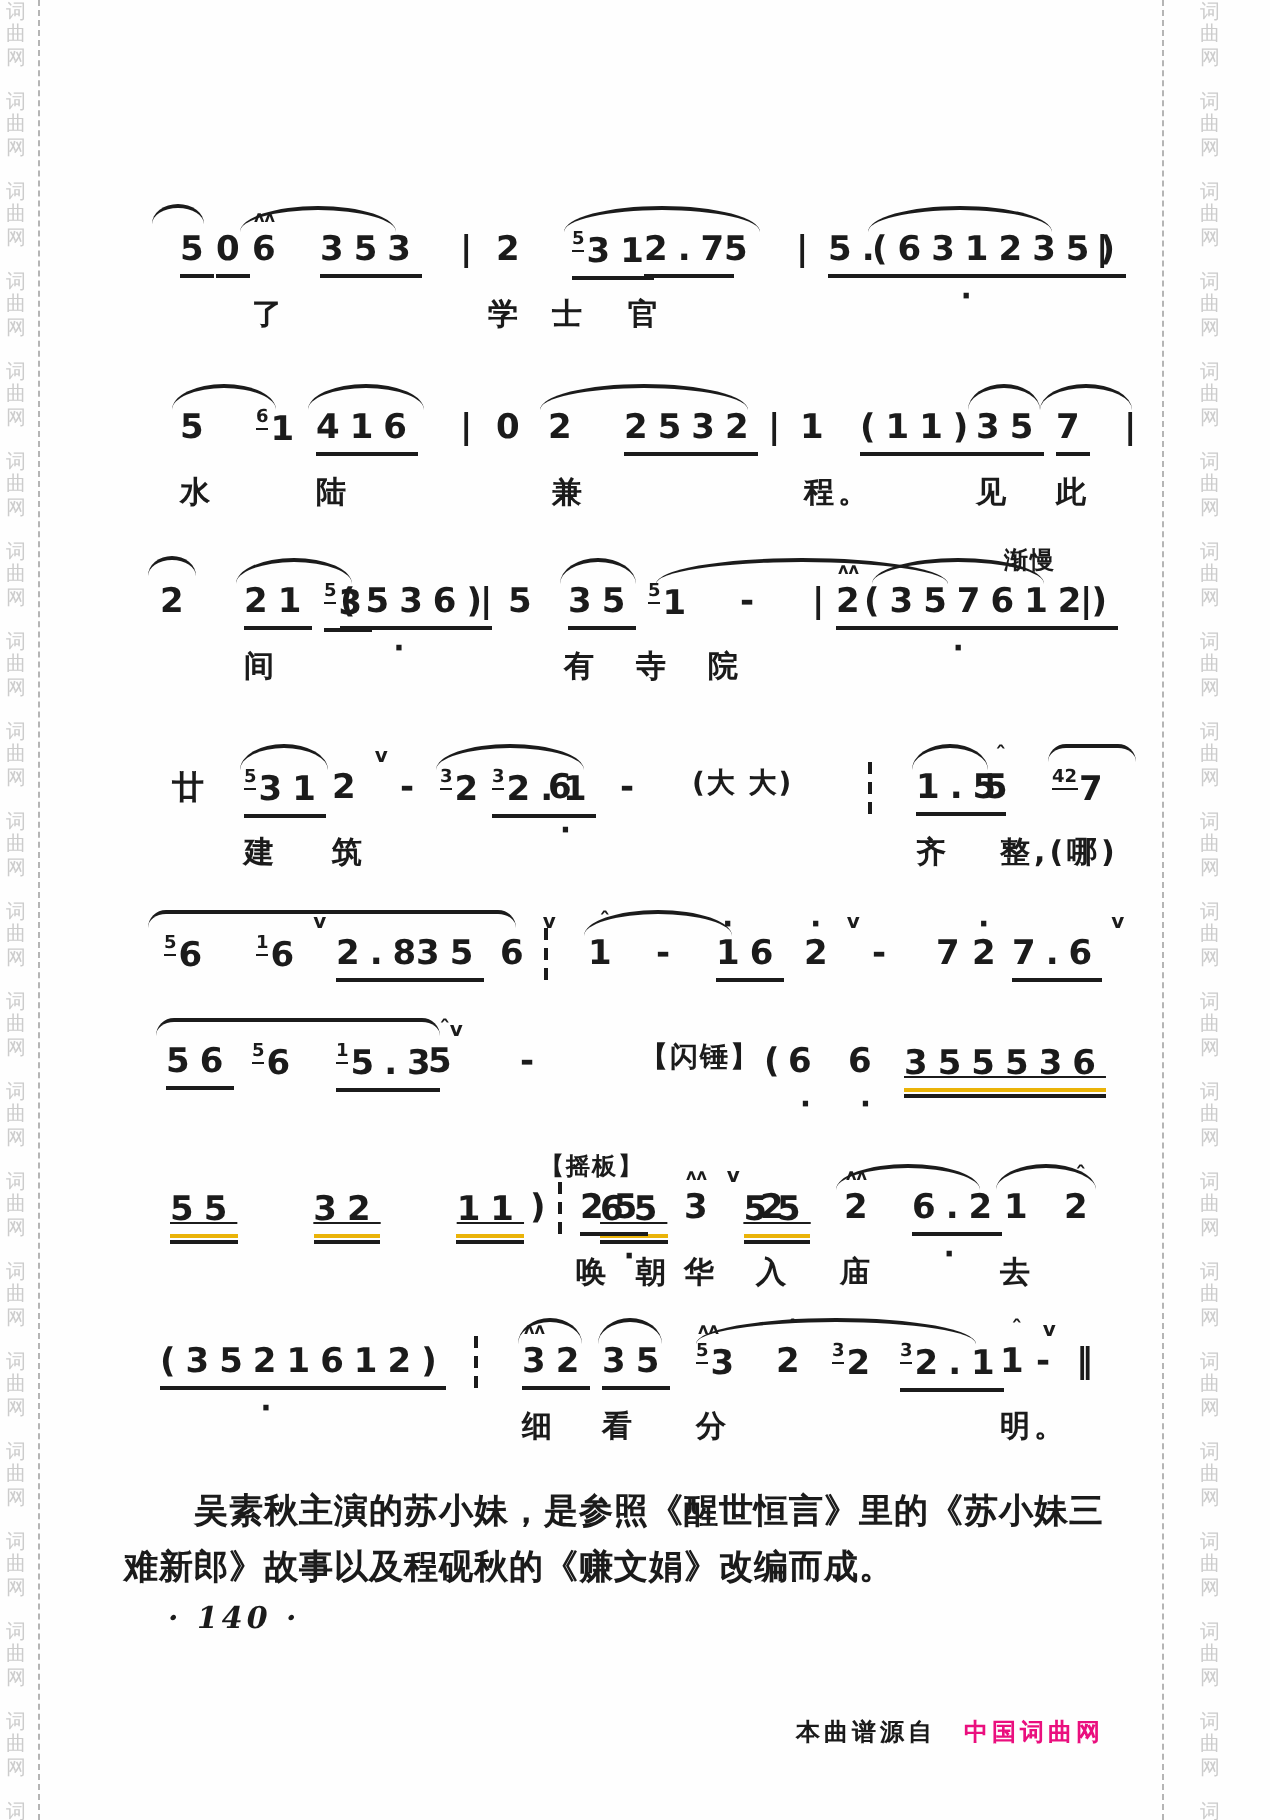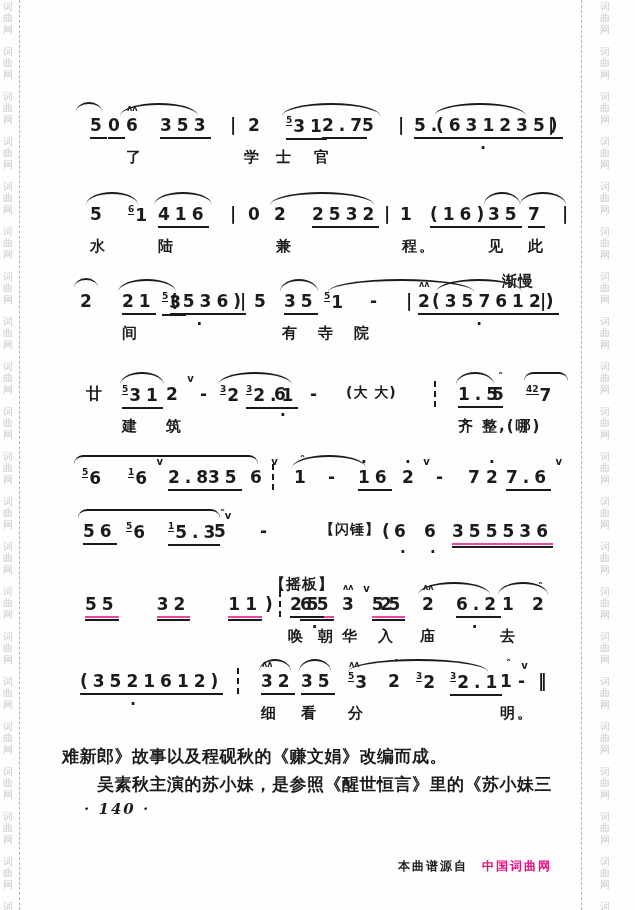--- a/index.html
+++ b/index.html
@@ -8,36 +8,36 @@
   .edge{position:absolute;top:0;bottom:0;width:0;border-left:1px dashed #b5b5b5;}
   .edge.left{left:19px}
   .edge.right{left:581px}
   .wm{position:absolute;font-size:10px;color:#cccccc;line-height:10px;letter-spacing:0;}
   .music-line{position:absolute;left:62px;width:512px;height:80px;}
   .tok{position:absolute;top:20px;font-size:17px;font-weight:bold;letter-spacing:5px;
        white-space:pre;line-height:1.1;}
   .tok.txt{font-size:14px;letter-spacing:1px;}
   .tok.txt16{font-size:16px;letter-spacing:1px;}
   .u1{border-bottom:2px solid #1b1b1b;padding-bottom:2px;}
-  .u2{border-bottom:2px solid #ec4899;padding-bottom:2px;position:relative;}
+  .u2{border-bottom:2px solid #eab308;padding-bottom:2px;position:relative;text-decoration:underline;}
   .u2:after{content:"";position:absolute;left:0;right:0;bottom:-5px;border-bottom:2px solid #1b1b1b;}
   .pre{font-size:9px;letter-spacing:0;vertical-align:9px;border-bottom:1px solid #1b1b1b;
        font-weight:bold;margin-right:1px;}
   .arc{position:absolute;top:7px;height:11px;border-top:2px solid #1b1b1b;
        border-radius:50% 50% 0 0/100% 100% 0 0;}
   .arc.flat{height:7px;border-radius:9px 9px 0 0;}
   .arc.tick{height:8px;top:6px;}
   .mk{position:absolute;top:-11px;left:1px;font-size:8px;letter-spacing:0;font-weight:bold;}
   .vm{position:absolute;top:-12px;right:-11px;font-size:10px;font-weight:bold;letter-spacing:0;}
   .hm{position:absolute;top:-13px;left:50%;transform:translateX(-50%);font-size:11px;letter-spacing:0;}
   .da{position:absolute;top:-8px;left:3px;font-size:15px;line-height:5px;letter-spacing:0;}
   .db{position:absolute;bottom:-14px;left:35%;font-size:15px;line-height:5px;letter-spacing:0;}
   .dbar{border-left:2px dashed #1b1b1b;height:26px;top:16px;width:0;}
   .lyr{position:absolute;top:52px;font-size:15px;font-weight:bold;letter-spacing:2px;white-space:pre;}
-  .ann{position:absolute;top:0;font-size:15px;font-weight:bold;letter-spacing:1px;}
+  .ann{position:absolute;top:0;font-size:12px;font-weight:bold;letter-spacing:1px;}
   .para{position:absolute;left:62px;top:742px;width:508px;font-size:17px;line-height:28px;
         font-weight:bold;letter-spacing:0.5px;}
   .pagenum{position:absolute;left:84px;top:800px;font-size:15px;font-style:italic;
            font-family:"DejaVu Serif",serif;font-weight:bold;letter-spacing:2px;}
   .footer{position:absolute;left:398px;top:858px;font-size:12px;font-weight:bold;
           letter-spacing:2px;white-space:pre;}
   .footer .brand{margin-left:14px;}
 </style>
 </head>
 <body>
@@ -203,21 +203,21 @@
         <span class="arc" style="left: 458px; width: 46px;"></span>
         <span class="tok" style="left: 28px;">5</span>
         <span class="tok" style="left: 66px;"><span class="pre">6</span>1</span>
         <span class="tok u1" style="left: 96px;">416</span>
         <span class="tok" style="left: 168px;">|</span>
         <span class="tok" style="left: 186px;">0</span>
         <span class="tok" style="left: 212px;">2</span>
         <span class="tok u1" style="left: 250px;">2532</span>
         <span class="tok" style="left: 322px;">|</span>
         <span class="tok" style="left: 338px;">1</span>
-        <span class="tok u1" style="left: 368px;">(16)</span>
+        <span class="tok u1" style="left: 368px;">(11)</span>
         <span class="tok u1" style="left: 426px;">35</span>
         <span class="tok u1" style="left: 466px;">7</span>
         <span class="tok" style="left: 500px;">|</span>
         <span class="lyr" style="left: 28px;">水</span>
         <span class="lyr" style="left: 96px;">陆</span>
         <span class="lyr" style="left: 214px;">兼</span>
         <span class="lyr" style="left: 340px;">程。</span>
         <span class="lyr" style="left: 426px;">见</span>
         <span class="lyr" style="left: 466px;">此</span>
       </div>
@@ -260,21 +260,21 @@
         <span class="tok" style="left: 212px;">6<span class="db">·</span></span>
         <span class="tok" style="left: 248px;">-</span>
         <span class="tok txt" style="left: 284px; text-align: center;">(大 大)</span>
         <span class="tok dbar" style="left: 372px;"></span>
         <span class="tok u1" style="left: 396px;">1.5</span>
         <span class="tok" style="left: 430px;">5<span class="hm">ˆ</span></span>
         <span class="tok" style="left: 464px;"><span class="pre">42</span>7</span>
         <span class="lyr" style="left: 60px;">建</span>
         <span class="lyr" style="left: 104px;">筑</span>
         <span class="lyr" style="left: 396px;">齐</span>
-        <span class="lyr" style="left: 420px; text-align: center;">整,(哪)</span>
+        <span class="lyr" style="left: 438px; text-align: center;">整,(哪)</span>
       </div>
       <div class="music-line" style="top: 448px;">
         <span class="arc flat" style="left: 12px; width: 184px;"></span>
         <span class="arc" style="left: 230px; width: 74px;"></span>
         <span class="tok" style="left: 20px;"><span class="pre">5</span>6</span>
         <span class="tok" style="left: 66px;"><span class="pre">1</span>6<span class="vm">v</span></span>
         <span class="tok u1" style="left: 106px;">2.8</span>
         <span class="tok u1" style="left: 146px;">35</span>
         <span class="tok" style="left: 188px;">6<span class="vm">v</span></span>
         <span class="tok dbar" style="left: 210px;"></span>
@@ -304,18 +304,18 @@
         <span class="tok" style="left: 438px;">1<span class="vm">v</span><span class="hm">ˆ</span></span>
         <span class="tok" style="left: 456px;">-</span>
         <span class="tok" style="left: 476px;">‖</span>
         <span class="lyr" style="left: 199px;">细</span>
         <span class="lyr" style="left: 239px;">看</span>
         <span class="lyr" style="left: 286px;">分</span>
         <span class="lyr" style="left: 438px;">明。</span>
       </div>
     </div>
   <div class="para">
+    <div>　　吴素秋主演的苏小妹，是参照《醒世恒言》里的《苏小妹三</div>
     <div>难新郎》故事以及程砚秋的《赚文娟》改编而成。</div>
-    <div>　　吴素秋主演的苏小妹，是参照《醒世恒言》里的《苏小妹三</div>
   </div>
   <div class="pagenum">· 140 ·</div>
   <div class="footer"><span>本曲谱源自</span><span class="brand" id="brand" style="color: rgb(234, 15, 126);">中国词曲网</span></div>
 </div>
 
 </body></html>

